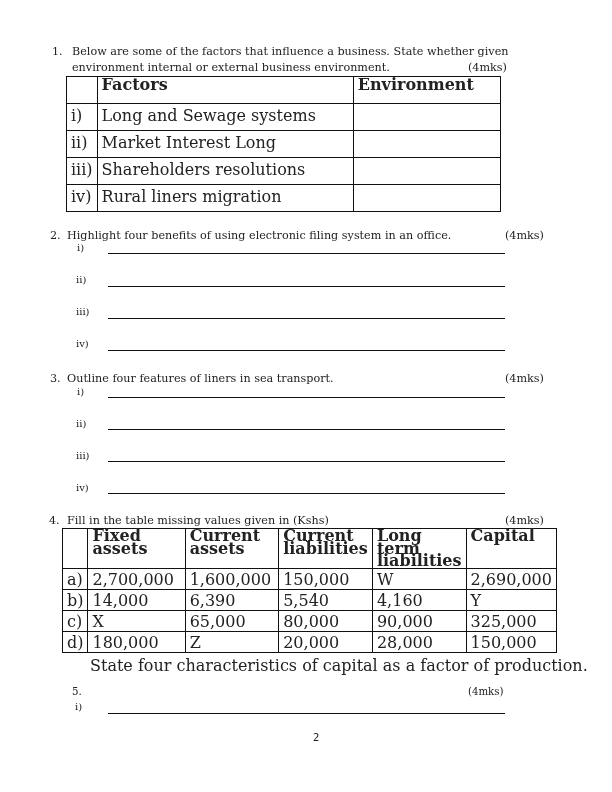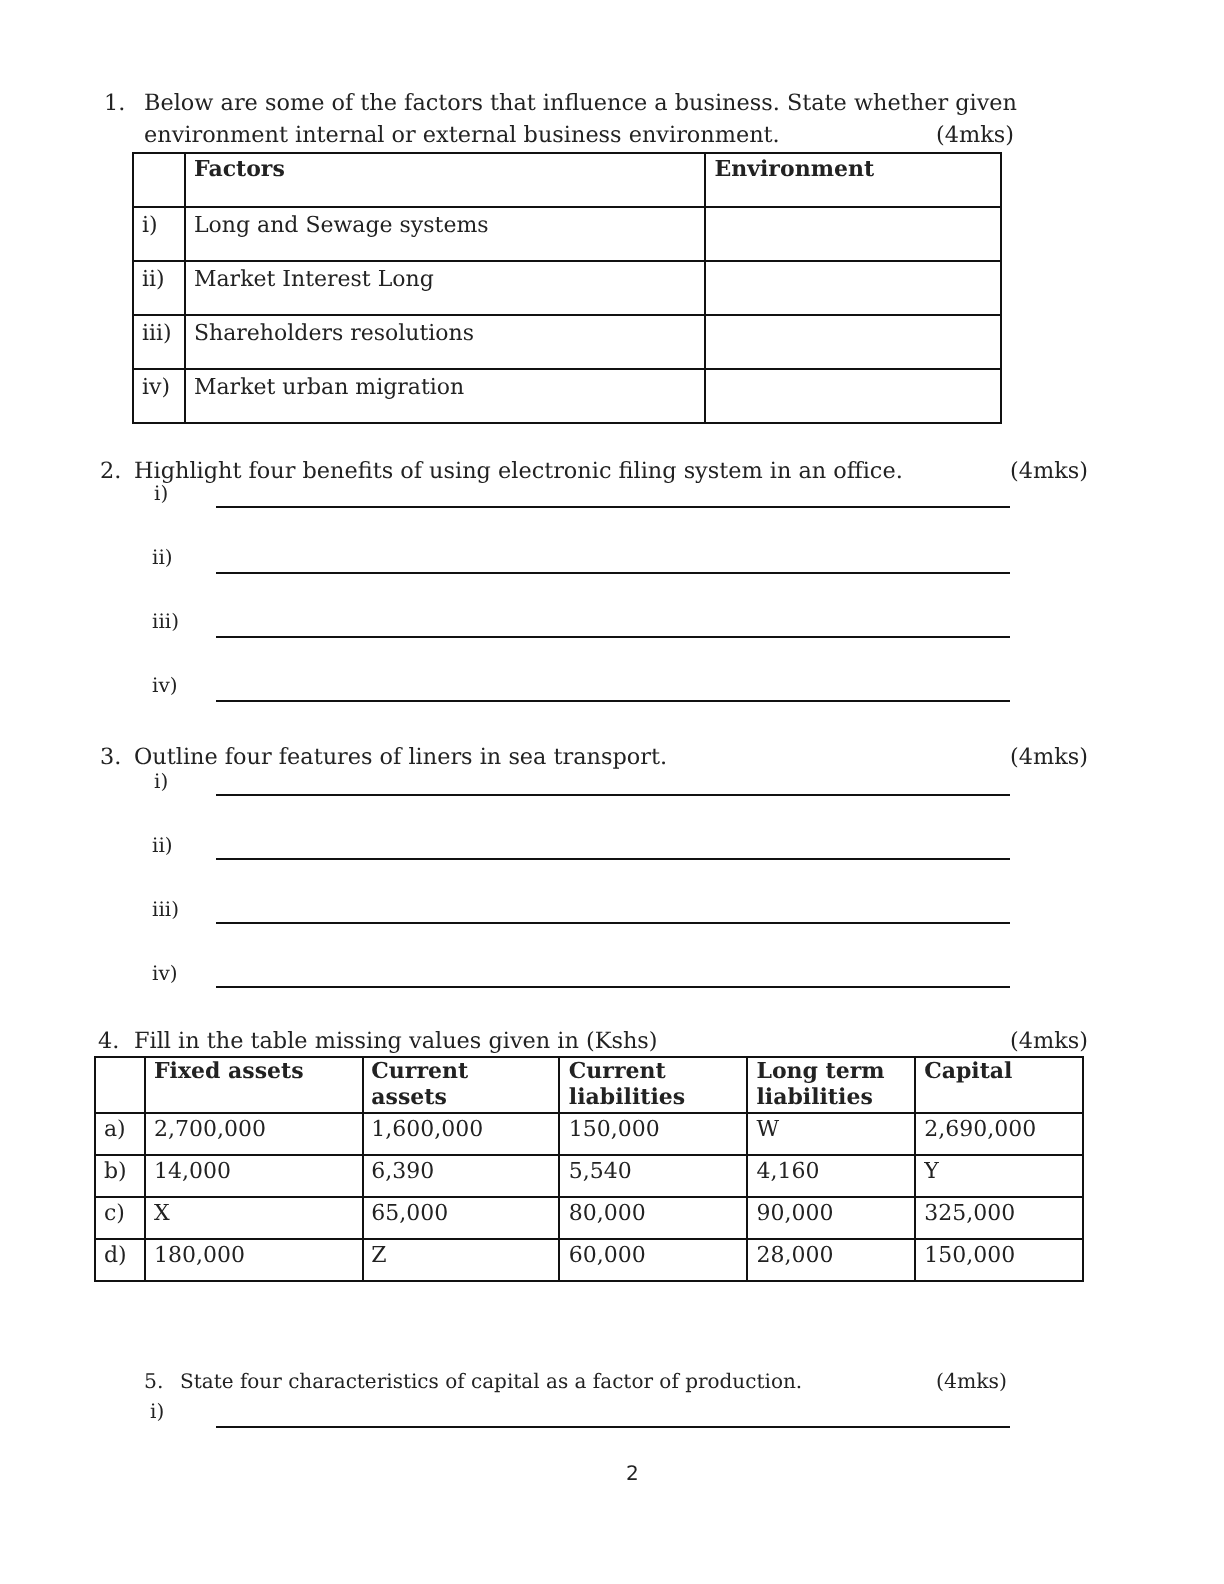--- a/index.html
+++ b/index.html
@@ -3,21 +3,21 @@
   <meta charset="utf-8">
   <style>
     html, body { margin: 0; padding: 0; background: #ffffff; }
     body { width: 612px; height: 792px; position: relative; overflow: hidden;
            font-family: "DejaVu Serif", "Liberation Serif", serif; color: #222; }
     .abs { position: absolute; white-space: nowrap; }
     .q { font-size: 11.2px; line-height: 13px; }
     .marks { font-size: 11.2px; }
     .lbl { font-size: 10px; }
     .line { position: absolute; height: 0; border-top: 1.2px solid #111; }
-    table { position: absolute; border-collapse: collapse; font-size: 11px; }
+    table { position: absolute; border-collapse: collapse; font-size: 16px; }
     td, th { border: 1.2px solid #111; padding: 0 4px; vertical-align: top; text-align: left; }
     th { font-weight: bold; line-height: 12.5px; }
     .t1 td, .t1 th { height: 24px; padding-top: 2px; }
     .t4 td { height: 19px; padding-top: 1px; }
     .t4 th { height: 26px; padding-top: 1px; }
     .pageno { font-family: "DejaVu Sans", sans-serif; font-size: 10px; }
   </style>
 </head>
 <body>
 
@@ -49,21 +49,21 @@
       <td>Market Interest Long</td>
       <td></td>
     </tr>
     <tr>
       <td>iii)</td>
       <td>Shareholders resolutions</td>
       <td></td>
     </tr>
     <tr>
       <td>iv)</td>
-      <td>Market urban migration</td>
+      <td>Rural liners migration</td>
       <td></td>
     </tr>
   </tbody>
     </table>
 </div>
 
 <div>
   <span class="abs q" style="left:50px; top:229px;">2.</span>
   <span class="abs q" style="left:67px; top:229px;">Highlight four benefits of using electronic filing system in an office.</span>
   <span class="abs marks" style="left:505px; top:229px;">(4mks)</span>
@@ -91,21 +91,21 @@
   <div class="line" style="left:108px; top:461px; width:397px;"></div>
   <span class="abs lbl" style="left:76px; top:482px;">iv)</span>
   <div class="line" style="left:108px; top:493px; width:397px;"></div>
 </div>
 
 <div>
   <span class="abs q" style="left:49px; top:514px;">4.</span>
   <span class="abs q" style="left:67px; top:514px;">Fill in the table missing values given in (Kshs)</span>
   <span class="abs marks" style="left:505px; top:514px;">(4mks)</span>
 
-  <table class="t4" style="left:47px; top:528px; width:495px;">
+  <table class="t4" style="left:62px; top:528px; width:495px;">
     <colgroup>
       <col style="width:25px">
         <col style="width:109px">
         <col style="width:99px">
       <col style="width:94px">
         <col style="width:84px">
         <col style="width:84px">
     </colgroup>
     <tbody>
         <tr>
@@ -137,29 +137,29 @@
       <td>X</td>
       <td>65,000</td>
       <td>80,000</td>
       <td>90,000</td>
       <td>325,000</td>
     </tr>
     <tr>
       <td>d)</td>
       <td>180,000</td>
       <td>Z</td>
-      <td>60,000</td>
+      <td>20,000</td>
       <td>28,000</td>
       <td>150,000</td>
     </tr>
   </tbody>
     </table>
 </div>
 
 <div>
   <span class="abs lbl" style="left:72px; top:686px; font-size:10.2px;">5.</span>
-  <span class="abs lbl" style="left:90px; top:686px; font-size:10px;">State four characteristics of capital as a factor of production.</span>
+  <span class="abs lbl" style="left:90px; top:656px; font-size:16px;">State four characteristics of capital as a factor of production.</span>
   <span class="abs lbl" style="left:468px; top:686px; font-size:10.2px;">(4mks)</span>
   <span class="abs lbl" style="left:75px; top:701px;">i)</span>
   <div class="line" style="left:108px; top:713px; width:397px;"></div>
 </div>
 
 <span class="abs pageno" style="left:313px; top:732px;">2</span>
 
 </body></html>

